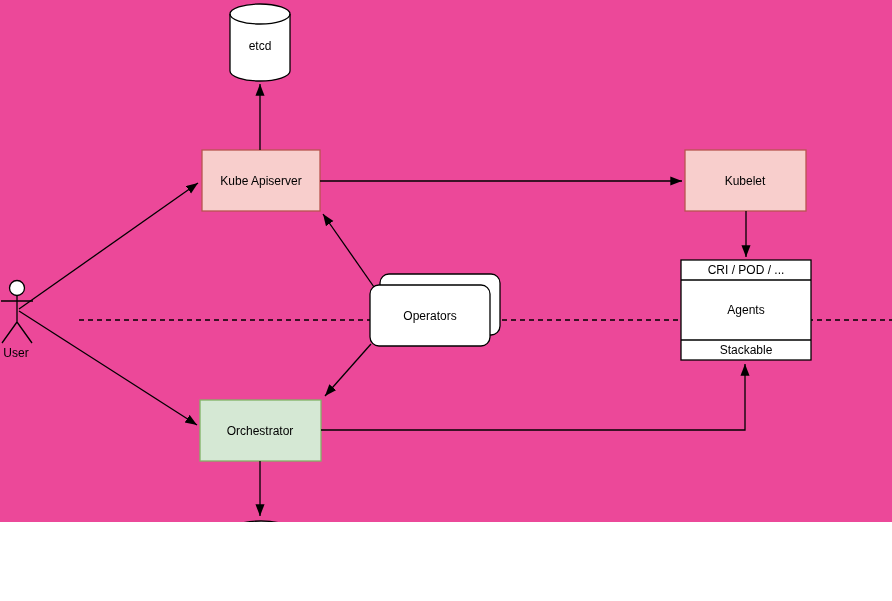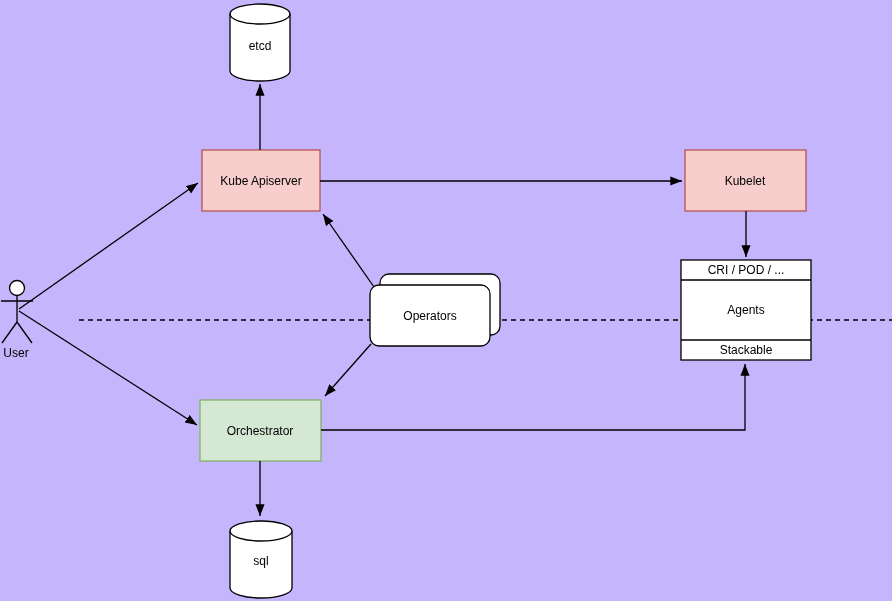--- a/index.html
+++ b/index.html
@@ -3,24 +3,24 @@
 <meta charset="utf-8">
 <style>
   html, body {
     margin: 0;
     padding: 0;
     background: #ffffff;
     font-family: "Liberation Sans", sans-serif;
   }
   .canvas-wrap {
     width: 892px;
-    height: 601px;
+    height: 522px;
     position: relative;
     overflow: hidden;
-    background: #c4b5fd;
+    background: #ec4899;
   }
   svg { display: block; }
   text {
     font-family: "Liberation Sans", sans-serif;
     font-size: 12px;
     fill: #000000;
   }
   .shape { stroke-width: 1.3; }
   .edge  { fill: none; stroke: #000000; stroke-width: 1.3; }
   .plain { fill: #ffffff; stroke: #000000; }

